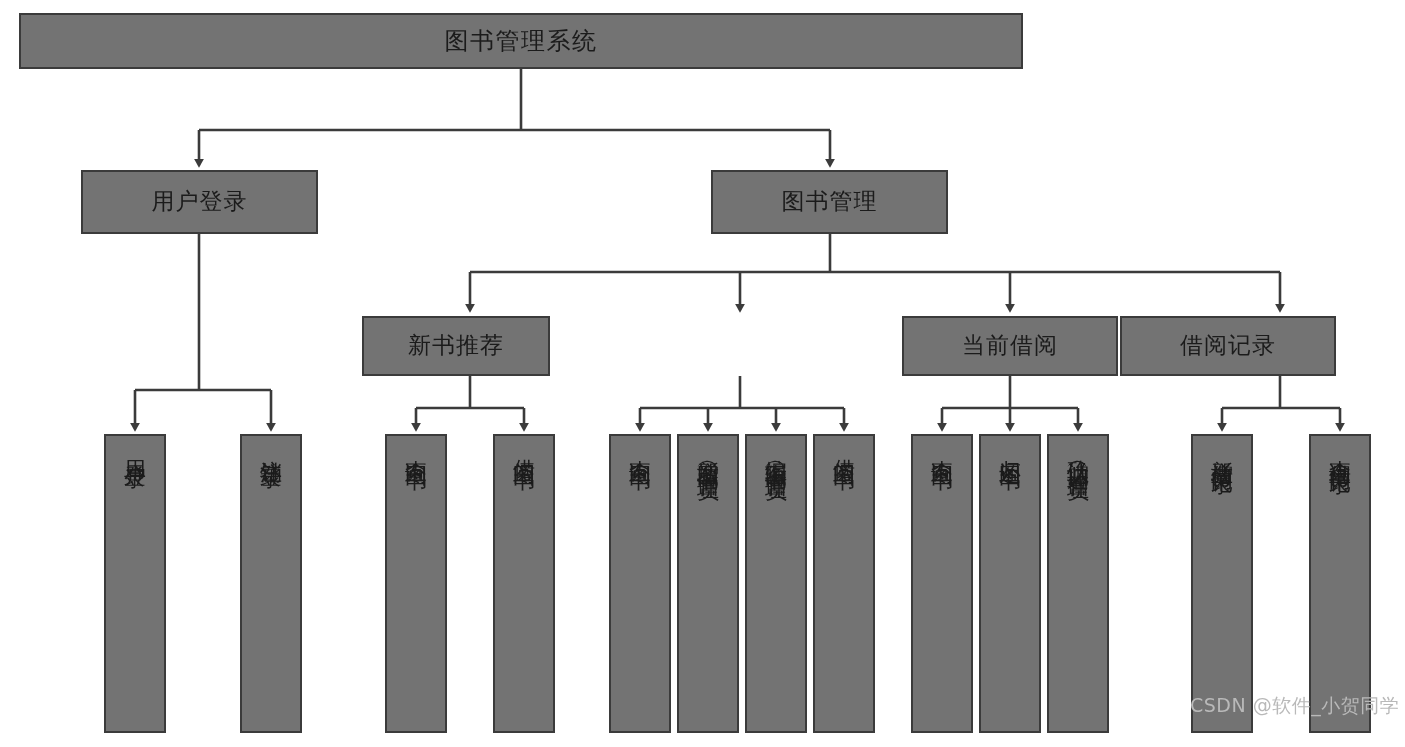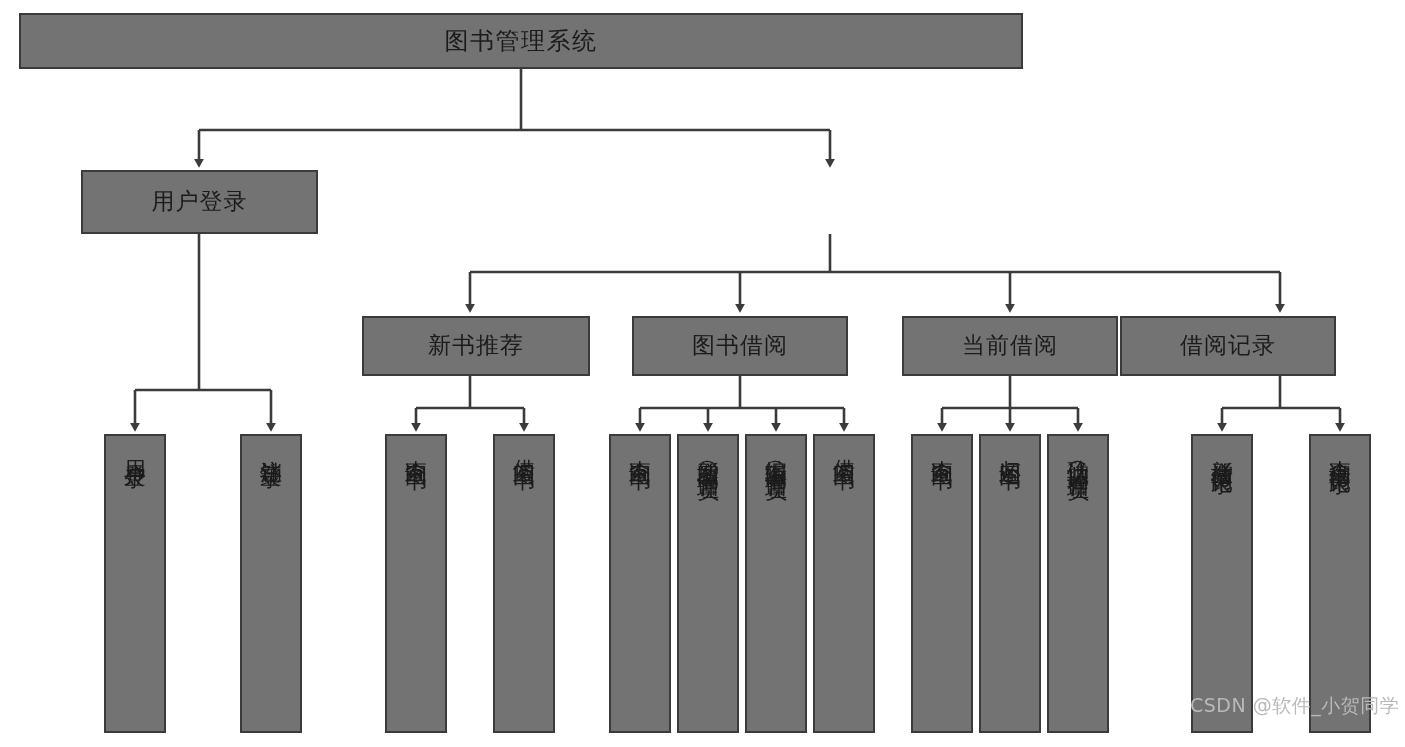--- a/index.html
+++ b/index.html
@@ -130,28 +130,28 @@
   </svg>
 
   <div class="node h-node root" style="left:19px; top:13px; width:1004px; height:56px;">
     <span class="node-label">图书管理系统</span>
   </div>
 
   <div class="node h-node" style="left:81px; top:170px; width:237px; height:64px;">
     <span class="node-label">用户登录</span>
   </div>
 
-
-  <div class="node h-node" style="left:362px; top:316px; width:228px; height:60px;">
+  <div class="node h-node" style="left:711px; top:170px; width:237px; height:64px;">
+    <span class="node-label">图书管理</span>
+  </div>
+
+  <div class="node h-node" style="left:362px; top:316px; width:188px; height:60px;">
     <span class="node-label">新书推荐</span>
   </div>
 
-  <div class="node h-node" style="left:632px; top:316px; width:216px; height:60px;">
-    <span class="node-label">图书借阅</span>
-  </div>
 
   <div class="node h-node" style="left:902px; top:316px; width:216px; height:60px;">
     <span class="node-label">当前借阅</span>
   </div>
 
   <div class="node h-node" style="left:1120px; top:316px; width:216px; height:60px;">
     <span class="node-label">借阅记录</span>
   </div>
 
   <div class="node v-node" style="left:104px; top:434px; width:62px; height:299px;">

